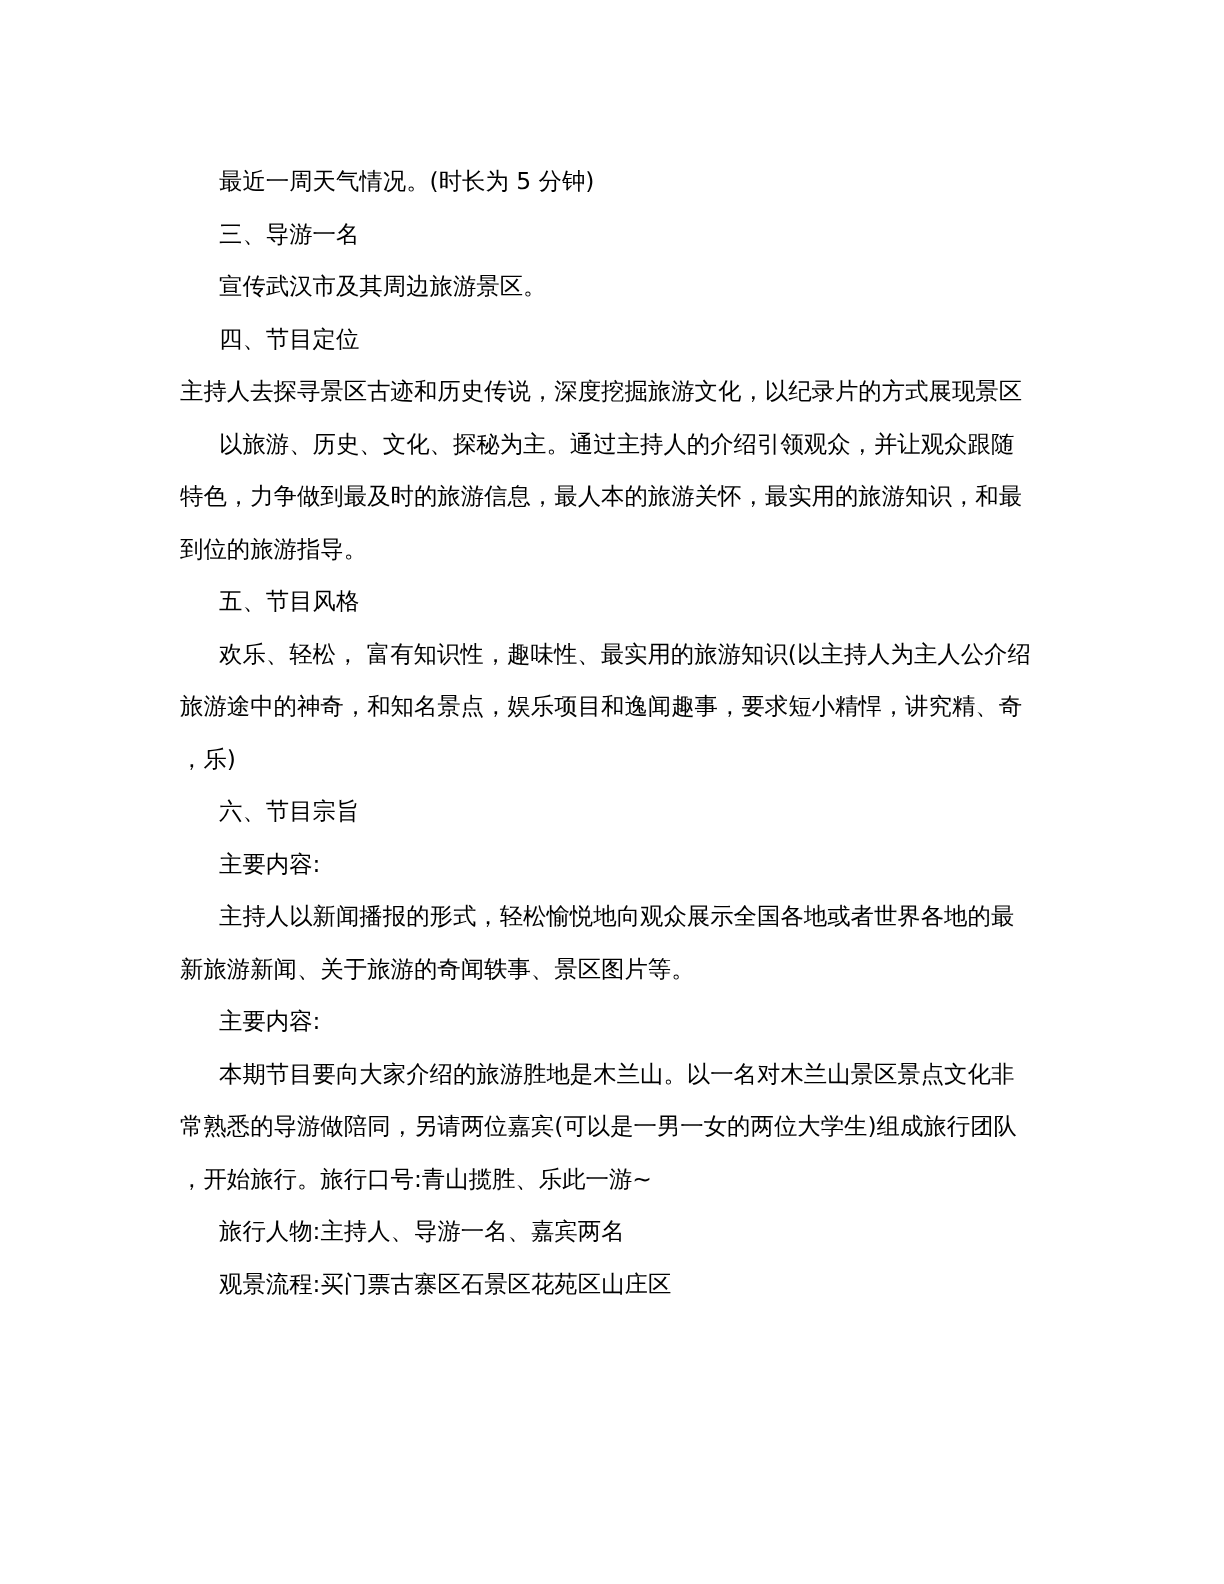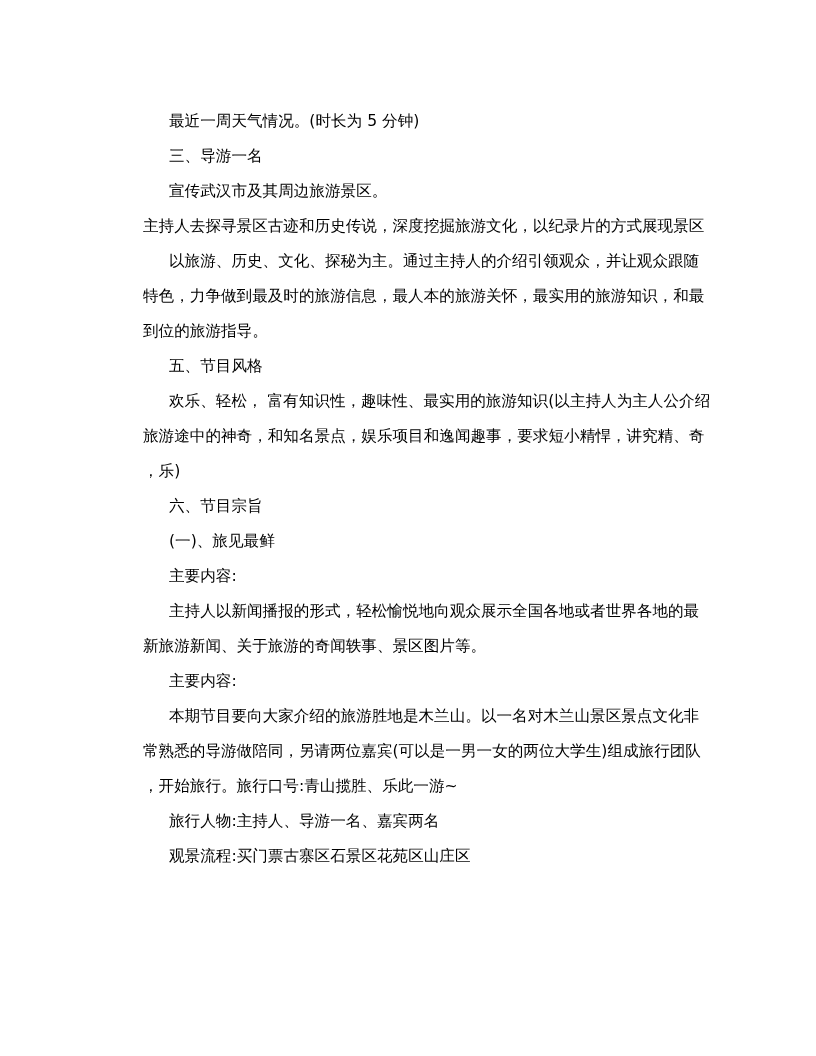--- a/index.html
+++ b/index.html
@@ -13,51 +13,50 @@
       position: relative;
       overflow: hidden;
       font-family: "DejaVu Sans", "Liberation Sans", sans-serif;
       color: #000000;
     }
     .page {
       position: absolute;
       left: 120px;
       top: 104px;
       width: 578px;
-      margin-left: 23px;
     }
     .line {
       display: block;
       height: 35px;
       line-height: 35px;
       font-size: 15.6px;
       white-space: nowrap;
       letter-spacing: 0px;
     }
     .indent {
       padding-left: 26px;
     }
   </style>
 </head>
 <body>
 
 <div class="page">
   <span class="line indent">最近一周天气情况。(时长为 5 分钟)</span>
   <span class="line indent">三、导游一名</span>
   <span class="line indent">宣传武汉市及其周边旅游景区。</span>
+  <span class="line indent">四、节目定位</span>
   <span class="line">主持人去探寻景区古迹和历史传说，深度挖掘旅游文化，以纪录片的方式展现景区</span>
   <span class="line indent">以旅游、历史、文化、探秘为主。通过主持人的介绍引领观众，并让观众跟随</span>
   <span class="line">特色，力争做到最及时的旅游信息，最人本的旅游关怀，最实用的旅游知识，和最</span>
   <span class="line">到位的旅游指导。</span>
   <span class="line indent">五、节目风格</span>
   <span class="line indent">欢乐、轻松， 富有知识性，趣味性、最实用的旅游知识(以主持人为主人公介绍</span>
   <span class="line">旅游途中的神奇，和知名景点，娱乐项目和逸闻趣事，要求短小精悍，讲究精、奇</span>
   <span class="line">，乐)</span>
   <span class="line indent">六、节目宗旨</span>
-  <span class="line indent">(一)、旅见最鲜</span>
   <span class="line indent">主要内容:</span>
   <span class="line indent">主持人以新闻播报的形式，轻松愉悦地向观众展示全国各地或者世界各地的最</span>
   <span class="line">新旅游新闻、关于旅游的奇闻轶事、景区图片等。</span>
   <span class="line indent">主要内容:</span>
   <span class="line indent">本期节目要向大家介绍的旅游胜地是木兰山。以一名对木兰山景区景点文化非</span>
   <span class="line">常熟悉的导游做陪同，另请两位嘉宾(可以是一男一女的两位大学生)组成旅行团队</span>
   <span class="line">，开始旅行。旅行口号:青山揽胜、乐此一游~</span>
   <span class="line indent">旅行人物:主持人、导游一名、嘉宾两名</span>
   <span class="line indent">观景流程:买门票古寨区石景区花苑区山庄区</span>
 </div>

